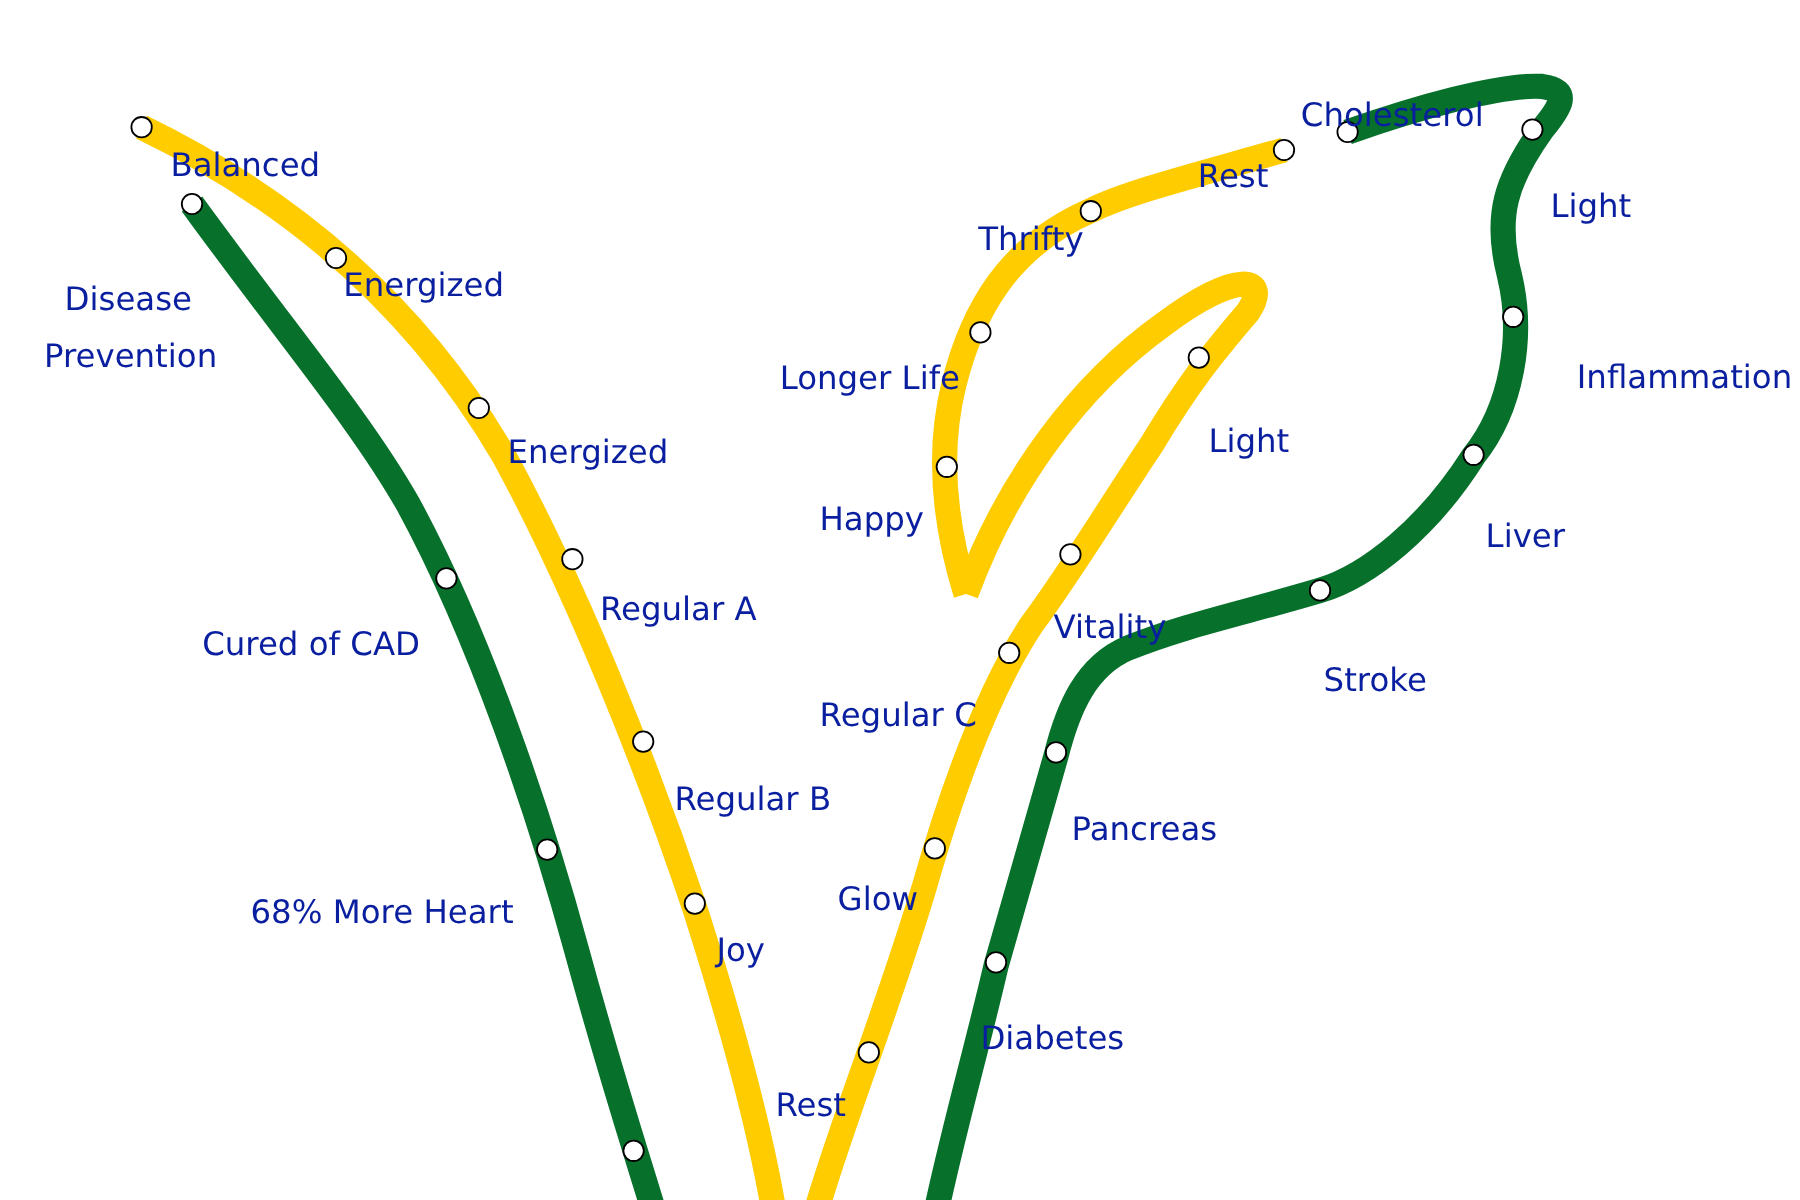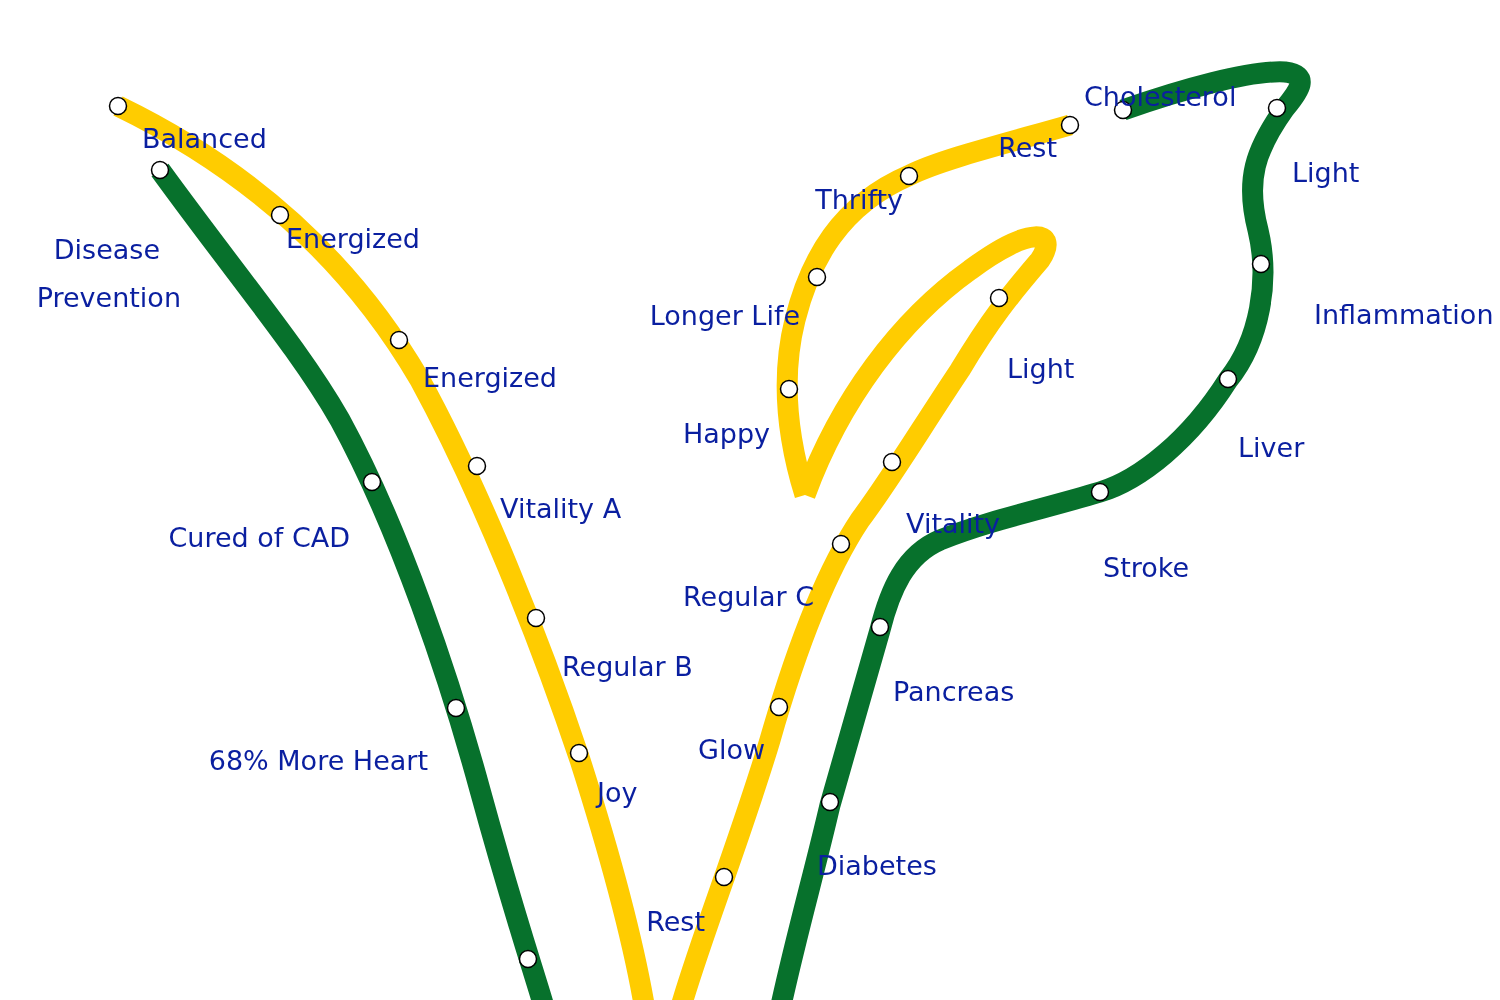--- a/index.html
+++ b/index.html
@@ -49,36 +49,36 @@
     <circle cx="1228" cy="379" r="8.5"></circle>
     <circle cx="1100" cy="492" r="8.5"></circle>
     <circle cx="880" cy="627" r="8.5"></circle>
     <circle cx="830" cy="802" r="8.5"></circle>
   </g>
 </svg>
 
 <div class="lbl" style="left:142px;top:71px">Balanced</div>
 <div class="lbl" style="left:286px;top:171px">Energized</div>
 <div class="lbl" style="left:423px;top:310px">Energized</div>
-<div class="lbl" style="left:500px;top:441px">Vitality A</div>
+<div class="lbl" style="left:500px;top:441px">Regular A</div>
 <div class="lbl" style="left:562px;top:599px">Regular B</div>
 <div class="lbl" style="left:597px;top:725px">Joy</div>
 
 <div class="lbl r" style="left:20px;top:182px;width:140px">Disease</div>
 <div class="lbl r" style="left:0px;top:230px;width:181px">Prevention</div>
 <div class="lbl r" style="left:100px;top:470px;width:250px">Cured of CAD</div>
 <div class="lbl r" style="left:150px;top:693px;width:278px">68% More Heart</div>
 <div class="lbl r" style="left:300px;top:948px;width:190px">Nice Butt</div>
 
 <div class="lbl r" style="left:940px;top:80px;width:117px">Rest</div>
 <div class="lbl r" style="left:780px;top:132px;width:123px">Thrifty</div>
 <div class="lbl r" style="left:600px;top:248px;width:200px">Longer Life</div>
 <div class="lbl r" style="left:650px;top:366px;width:120px">Happy</div>
 <div class="lbl" style="left:1007px;top:301px">Light</div>
-<div class="lbl" style="left:906px;top:456px">Vitality</div>
+<div class="lbl" style="left:878px;top:456px">Vitality</div>
 <div class="lbl r" style="left:640px;top:529px;width:174px">Regular C</div>
 <div class="lbl r" style="left:660px;top:682px;width:105px">Glow</div>
 <div class="lbl r" style="left:600px;top:854px;width:105px">Rest</div>
 
 <div class="lbl" style="left:1084px;top:29px">Cholesterol</div>
 <div class="lbl" style="left:1292px;top:105px">Light</div>
 <div class="lbl" style="left:1314px;top:247px">Inflammation</div>
 <div class="lbl" style="left:1238px;top:380px">Liver</div>
 <div class="lbl" style="left:1103px;top:500px">Stroke</div>
 <div class="lbl" style="left:893px;top:624px">Pancreas</div>

